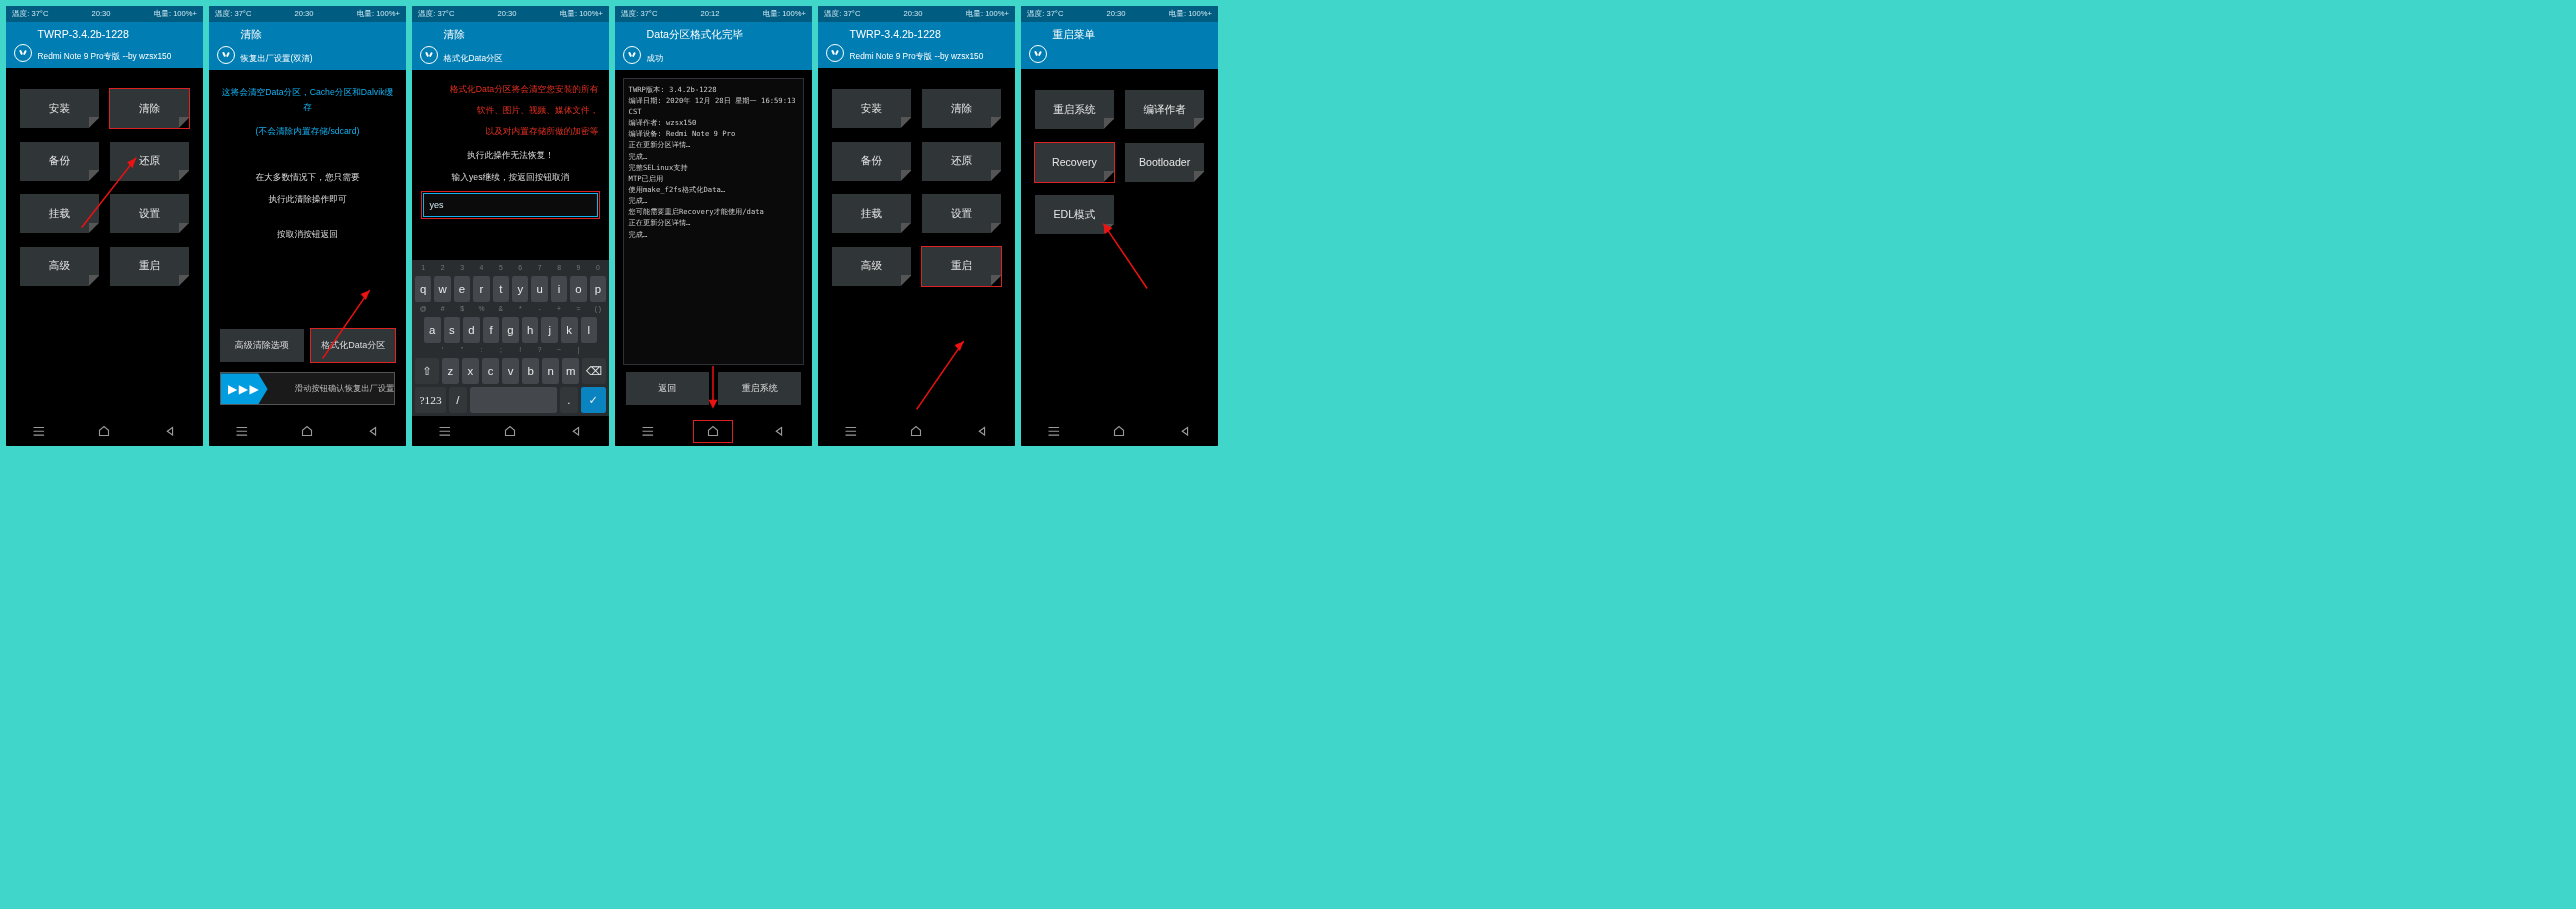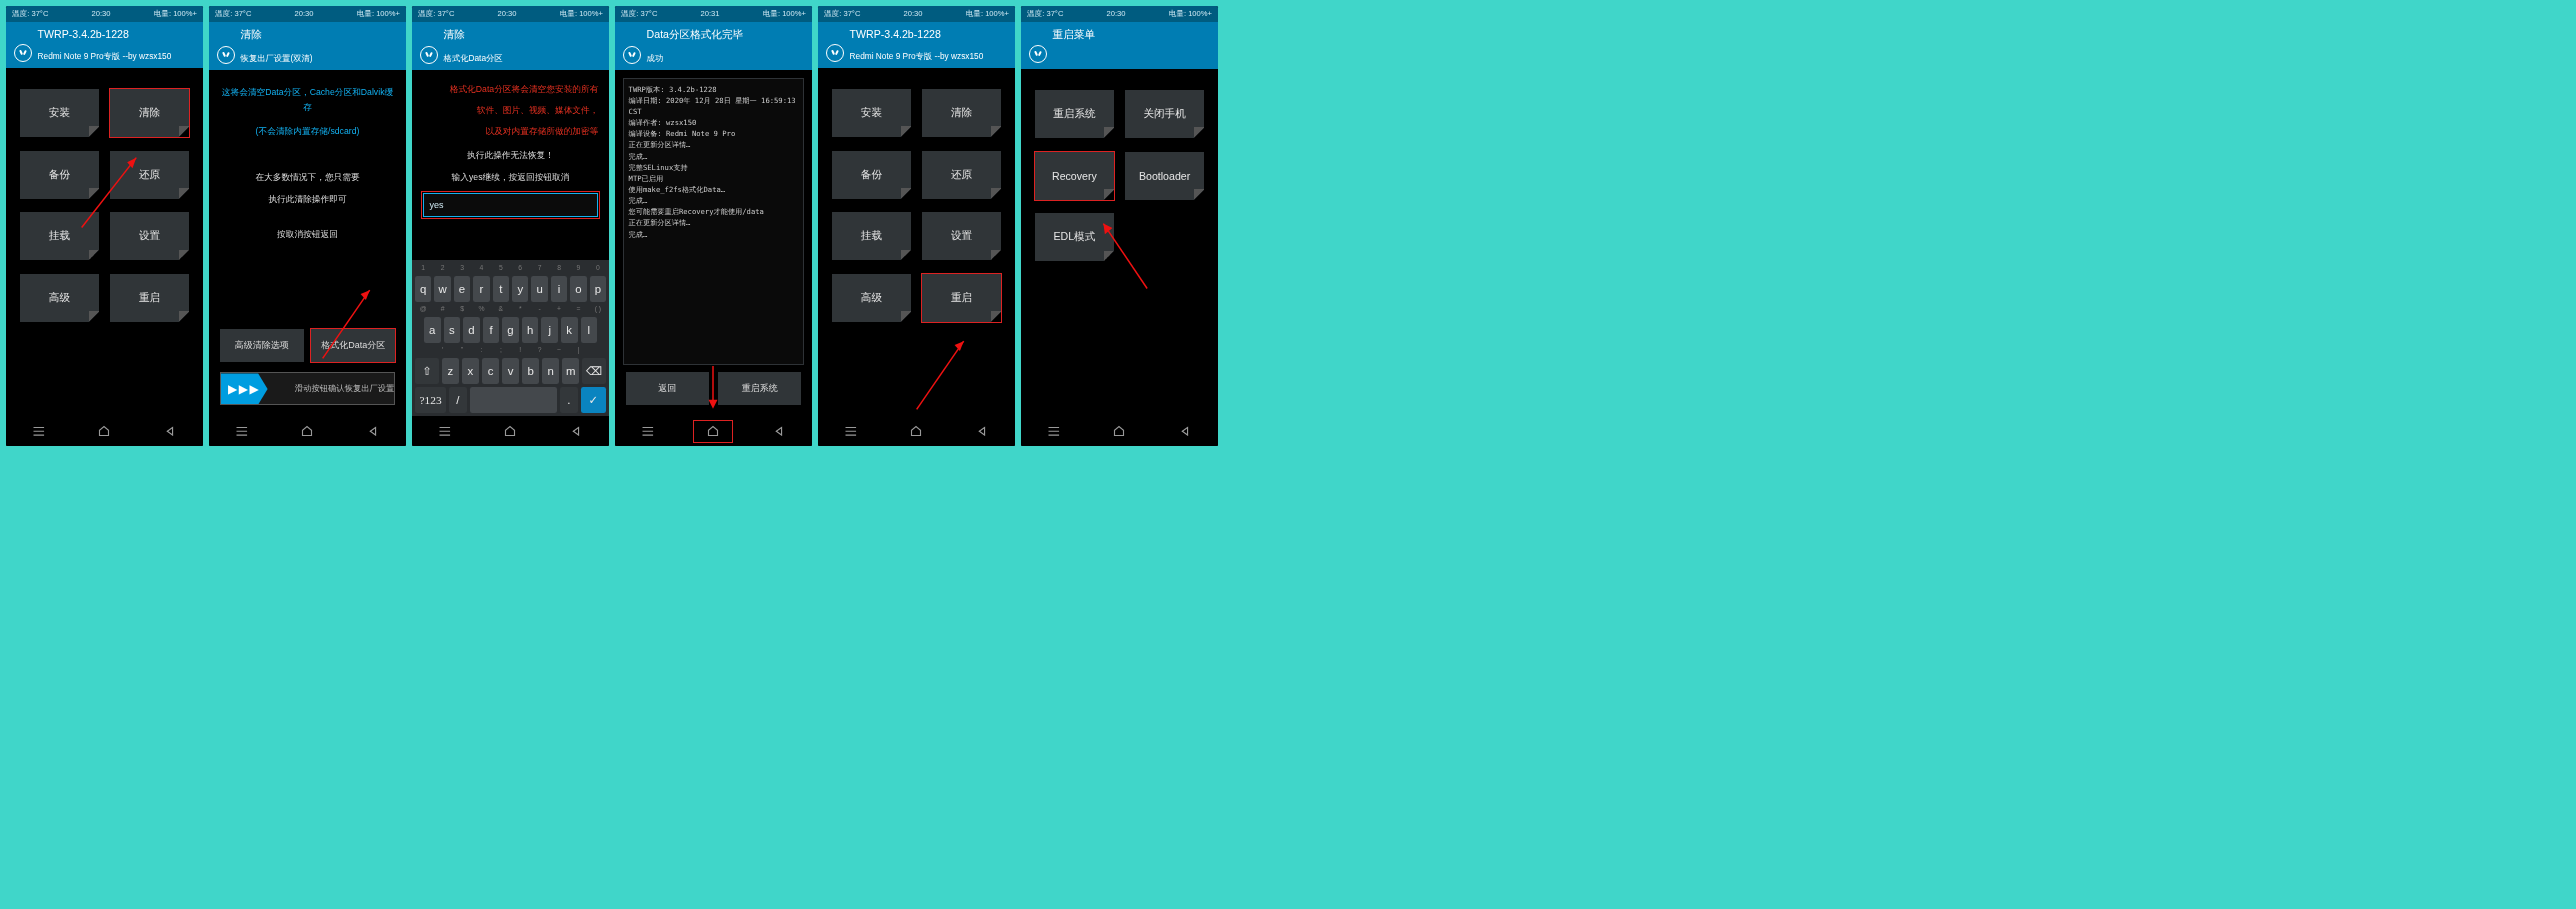--- a/index.html
+++ b/index.html
@@ -32,21 +32,21 @@
   .navbar {
     height: 30px; background: #000; display: flex; justify-content: space-around;
     align-items: center; color: #888;
   }
   .nav-icon { width: 38px; height: 21px; display:flex; align-items:center; justify-content:center; }
   .nav-icon svg { stroke:#999; fill:none; stroke-width:1.5; }
 
   
   .tile-grid { display: grid; grid-template-columns: 1fr 1fr; gap: 13.6px 10.6px; padding: 21px 13.6px; }
   .tile {
-    background: #303538; color: #e6e6e6; height: 48px;
+    background: #303538; color: #e6e6e6; height: 39px;
     display: flex; align-items: center; justify-content: center; font-size: 10.6px;
     position: relative;
   }
   .tile::after { 
     content: ""; position: absolute; right: 0; bottom: 0;
     border-style: solid; border-width: 0 0 10.6px 10.6px;
     border-color: transparent transparent #000 transparent;
   }
   .tile::before {
     content:""; position:absolute; right:0; bottom:0; width:10.6px; height:10.6px;
@@ -336,21 +336,21 @@
         <svg width="10.6" height="10.6" viewBox="0 0 14 14">
           <path d="M10 2l-7 5 7 5z"></path>
         </svg>
       </div>
   </div>
 </div>
 
 <div class="phone">
   <div class="statusbar">
     <span>温度: 37°C</span>
-    <span>20:31</span>
+    <span>20:12</span>
     <span>电量: 100%+</span>
   </div>
   <div class="header">
     <div class="twrp-logo"></div>
     <div class="header-text">
       <div class="title">Data分区格式化完毕</div>
       <div class="subtitle">成功</div>
     </div>
   </div>
   <div class="body">
@@ -456,21 +456,21 @@
   <div class="header">
     <div class="twrp-logo"></div>
     <div class="header-text">
       <div class="title">重启菜单</div>
       <div class="subtitle">&nbsp;</div>
     </div>
   </div>
   <div class="body">
     <div class="tile-grid">
       <div class="tile">重启系统</div>
-      <div class="tile">关闭手机</div>
+      <div class="tile">编译作者</div>
       <div class="tile hl">Recovery</div>
       <div class="tile">Bootloader</div>
       <div class="tile">EDL模式</div>
     </div>
     <div class="arrow" style="left:73px; top:144px;">
       <svg width="61" height="83" viewBox="0 0 80 110">
           <line x1="70" y1="100" x2="12" y2="14"></line>
           <polygon points="12,14 14,28 24,20"></polygon>
         </svg>
     </div>

